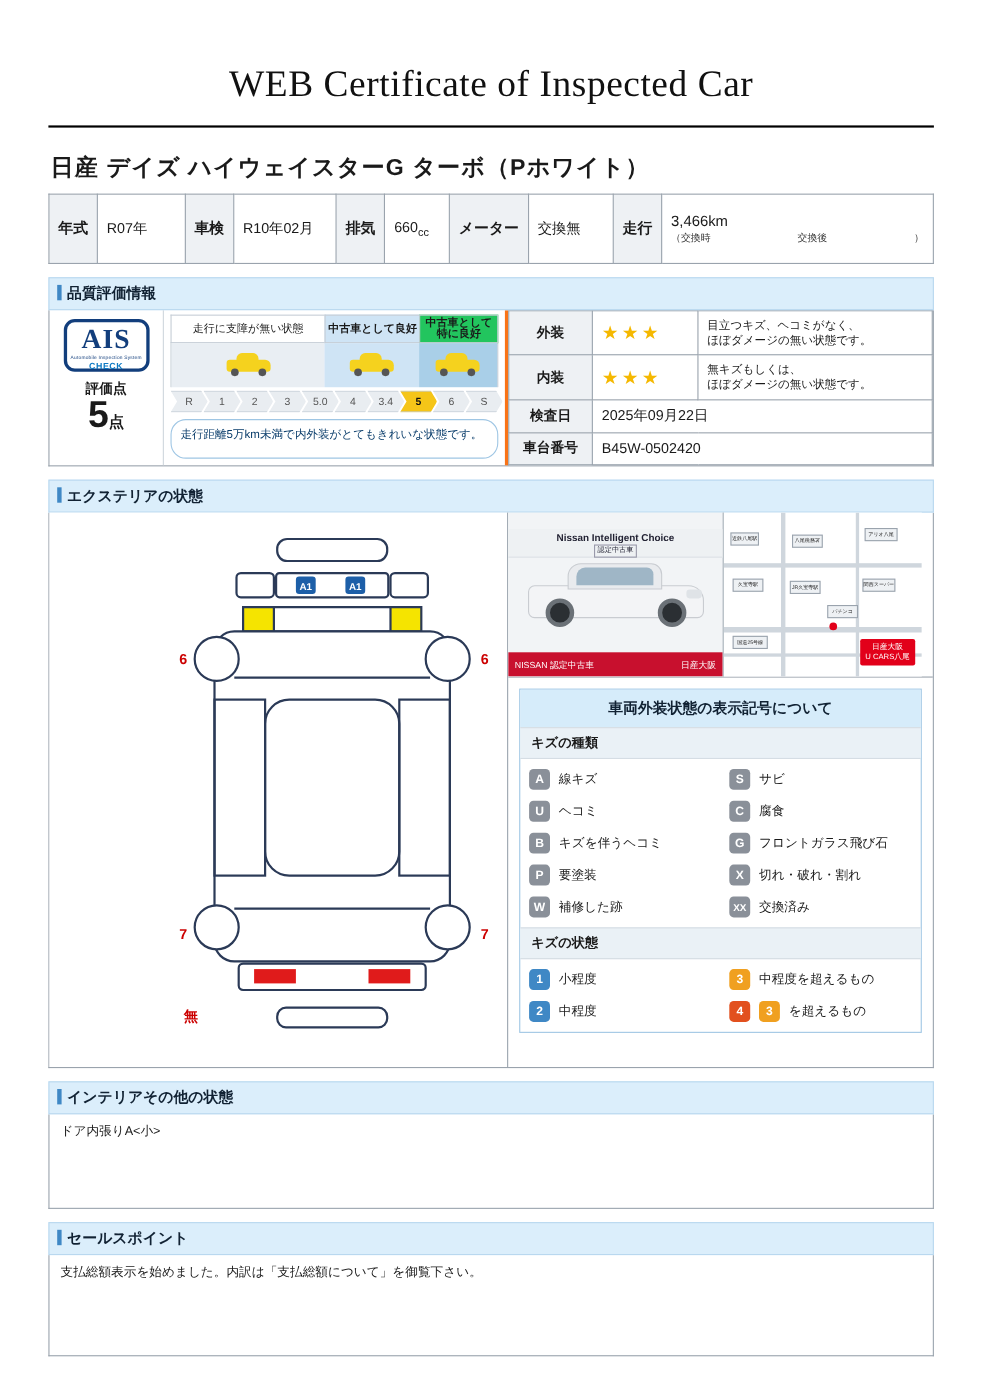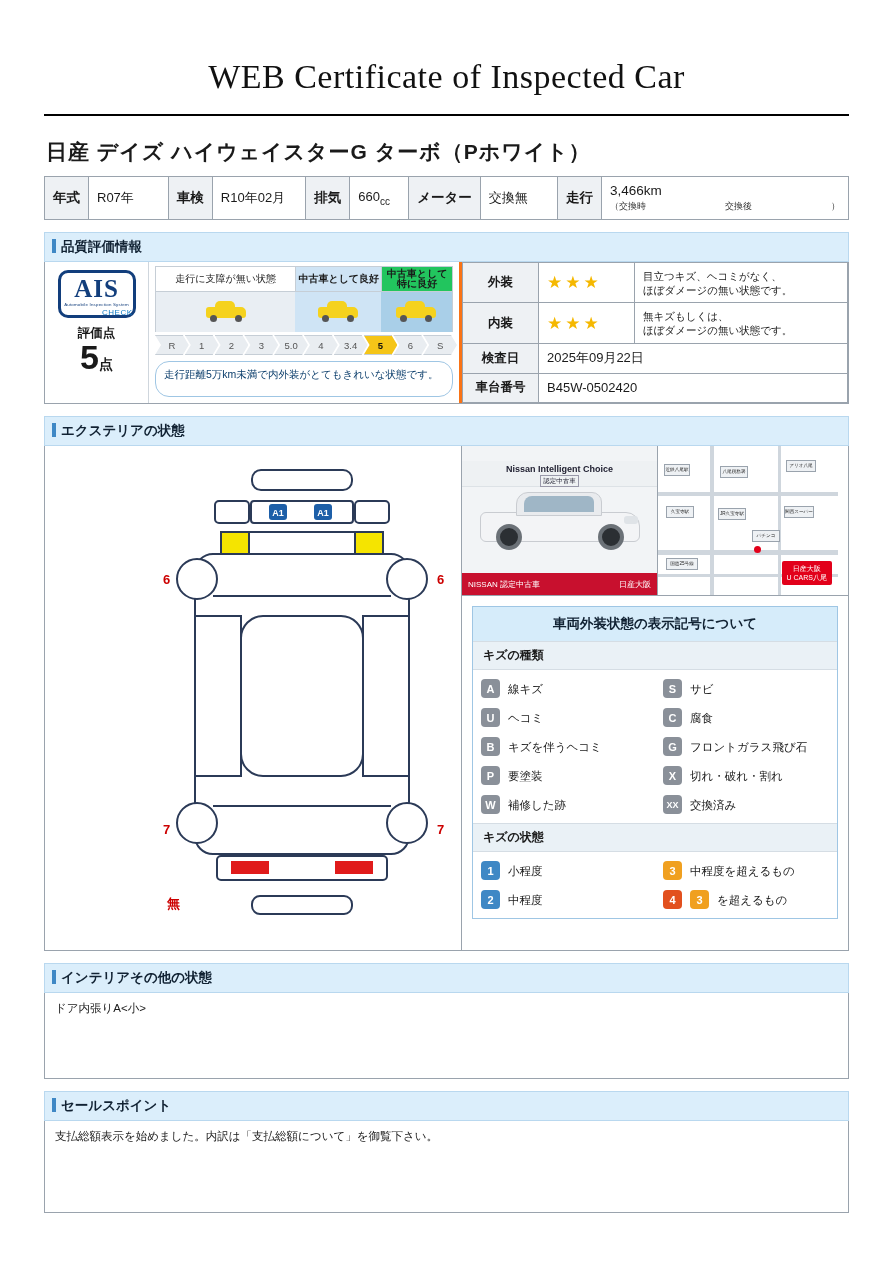--- a/index.html
+++ b/index.html
@@ -35,21 +35,21 @@
 
   
   table.spec {
     width:100%;
     border-collapse: collapse;
     border: 1px solid #9aa3ad;
     font-size: 13px;
   }
   table.spec td {
     border: 1px solid #9aa3ad;
-    padding: 6px 8px;
+    padding: 16px 8px;
     vertical-align: middle;
     height: 38px;
   }
   td.lbl { background:#eef1f4; font-weight:bold; text-align:center; white-space:nowrap; font-size:13.5px; }
   .unit { font-size:10px; vertical-align: sub; }
   .odo-main { font-size:13.5px; }
   .odo-sub { font-size:9px; color:#333; display:flex; justify-content:space-between; width:230px; margin-top:2px;}
 
   
   .sec-head {
@@ -81,21 +81,21 @@
     border: 3px solid #123e7c; border-radius: 10px;
     background: #fff; position:relative;
   }
   .ais-badge .ais-txt{
     font-family:"Liberation Serif", serif;
     font-weight:bold; font-size:25px; color:#123e7c;
     line-height: 26px; padding-top:3px; letter-spacing:1px;
   }
   .ais-badge .ais-sub{ font-size:4.4px; color:#123e7c; letter-spacing:.2px; line-height:6px;}
   .ais-badge .ais-check{
-    font-size:8px; color:#0d7ac4; font-weight:normal; letter-spacing:.5px;text-align:right;
+    font-size:8px; color:#0d7ac4; font-weight:bold; letter-spacing:.5px;
   }
   .ais-label { font-size:12.5px; font-weight:bold; margin-top:7px; }
   .ais-score { font-size:34px; font-weight:bold; line-height:34px; margin-top:-2px;}
   .ais-score .pt { font-size:14px; }
 
   .q-graph { flex:1; padding:4px 6px 6px 6px; }
   .g-cols { display:flex; height:26px; font-size:10px; text-align:center;}
   .g-cols div { display:flex; align-items:center; justify-content:center; border:1px solid #c6ced6; border-right:none;}
   .g-cols div:last-child{ border-right:1px solid #c6ced6;}
   .gc1 { width:47%; background:#ffffff; }

